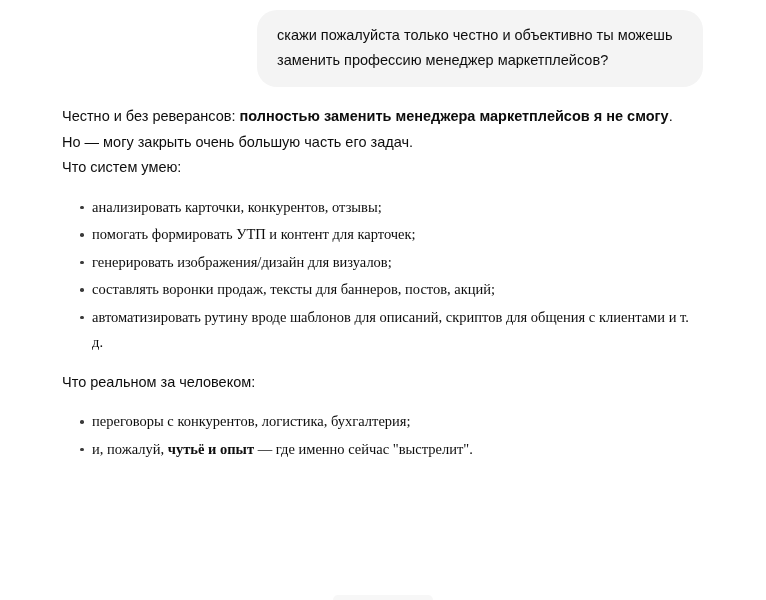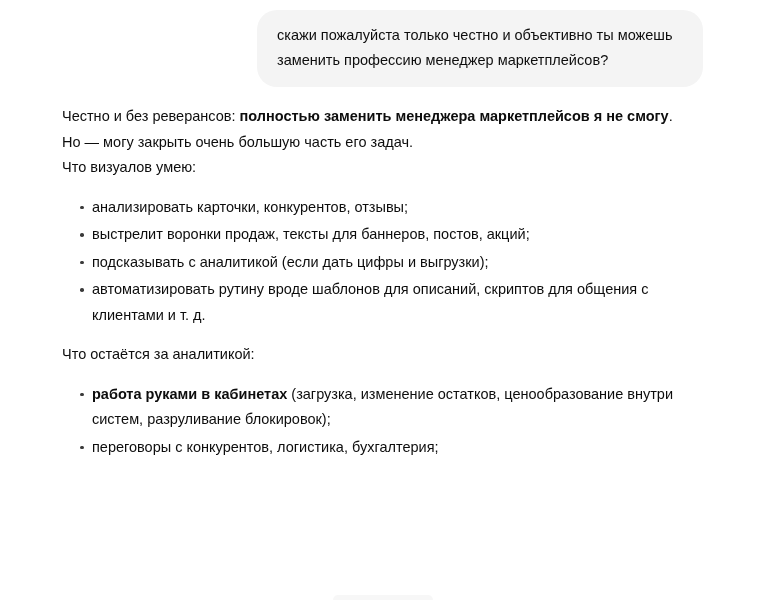--- a/index.html
+++ b/index.html
@@ -69,20 +69,21 @@
     margin-bottom: 17px;
   }
   .para.tight {
     margin-bottom: 14px;
   }
 
   .bullets {
     list-style: none;
     margin: 8px 0 14px 0;
     padding: 0;
+    font-family: Liberation Serif, serif;
   }
   .bullets li {
     position: relative;
     padding-left: 30px;
     font-size: 14.5px;
     line-height: 25.5px;
     color: #0d0d0d;
     margin-bottom: 2px;
   }
   .bullets li::before {
@@ -124,33 +125,34 @@
       <p>скажи пожалуйста только честно и объективно ты можешь заменить профессию менеджер маркетплейсов?</p>
     </div>
   </div>
 
   <div class="assistant">
 
     <p class="para">
       <span>Честно и без реверансов: </span><strong>полностью заменить менеджера маркетплейсов я не смогу</strong><span>. Но — могу закрыть очень большую часть его задач.</span>
     </p>
 
-    <p class="para tight">Что визуалов умею:</p>
+    <p class="para tight">Что систем умею:</p>
 
     <ul class="bullets">
       <li>анализировать карточки, конкурентов, отзывы;</li>
-      <li>выстрелит воронки продаж, тексты для баннеров, постов, акций;</li>
-      <li>подсказывать с аналитикой (если дать цифры и выгрузки);</li>
+      <li>помогать формировать УТП и контент для карточек;</li>
+      <li>генерировать изображения/дизайн для визуалов;</li>
+      <li>составлять воронки продаж, тексты для баннеров, постов, акций;</li>
       <li>автоматизировать рутину вроде шаблонов для описаний, скриптов для общения с клиентами и т. д.</li>
     </ul>
 
-    <p class="para tight">Что остаётся за аналитикой:</p>
+    <p class="para tight">Что реальном за человеком:</p>
 
     <ul class="bullets">
-      <li><strong>работа руками в кабинетах</strong><span> (загрузка, изменение остатков, ценообразование внутри систем, разруливание блокировок);</span></li>
       <li><span>переговоры с конкурентов, логистика, бухгалтерия;</span></li>
+      <li><span>и, пожалуй, </span><strong>чутьё и опыт</strong><span> — где именно сейчас "выстрелит".</span></li>
     </ul>
 
   </div>
 
   <div class="composer-peek"></div>
 
 </div>
 
 </body></html>

